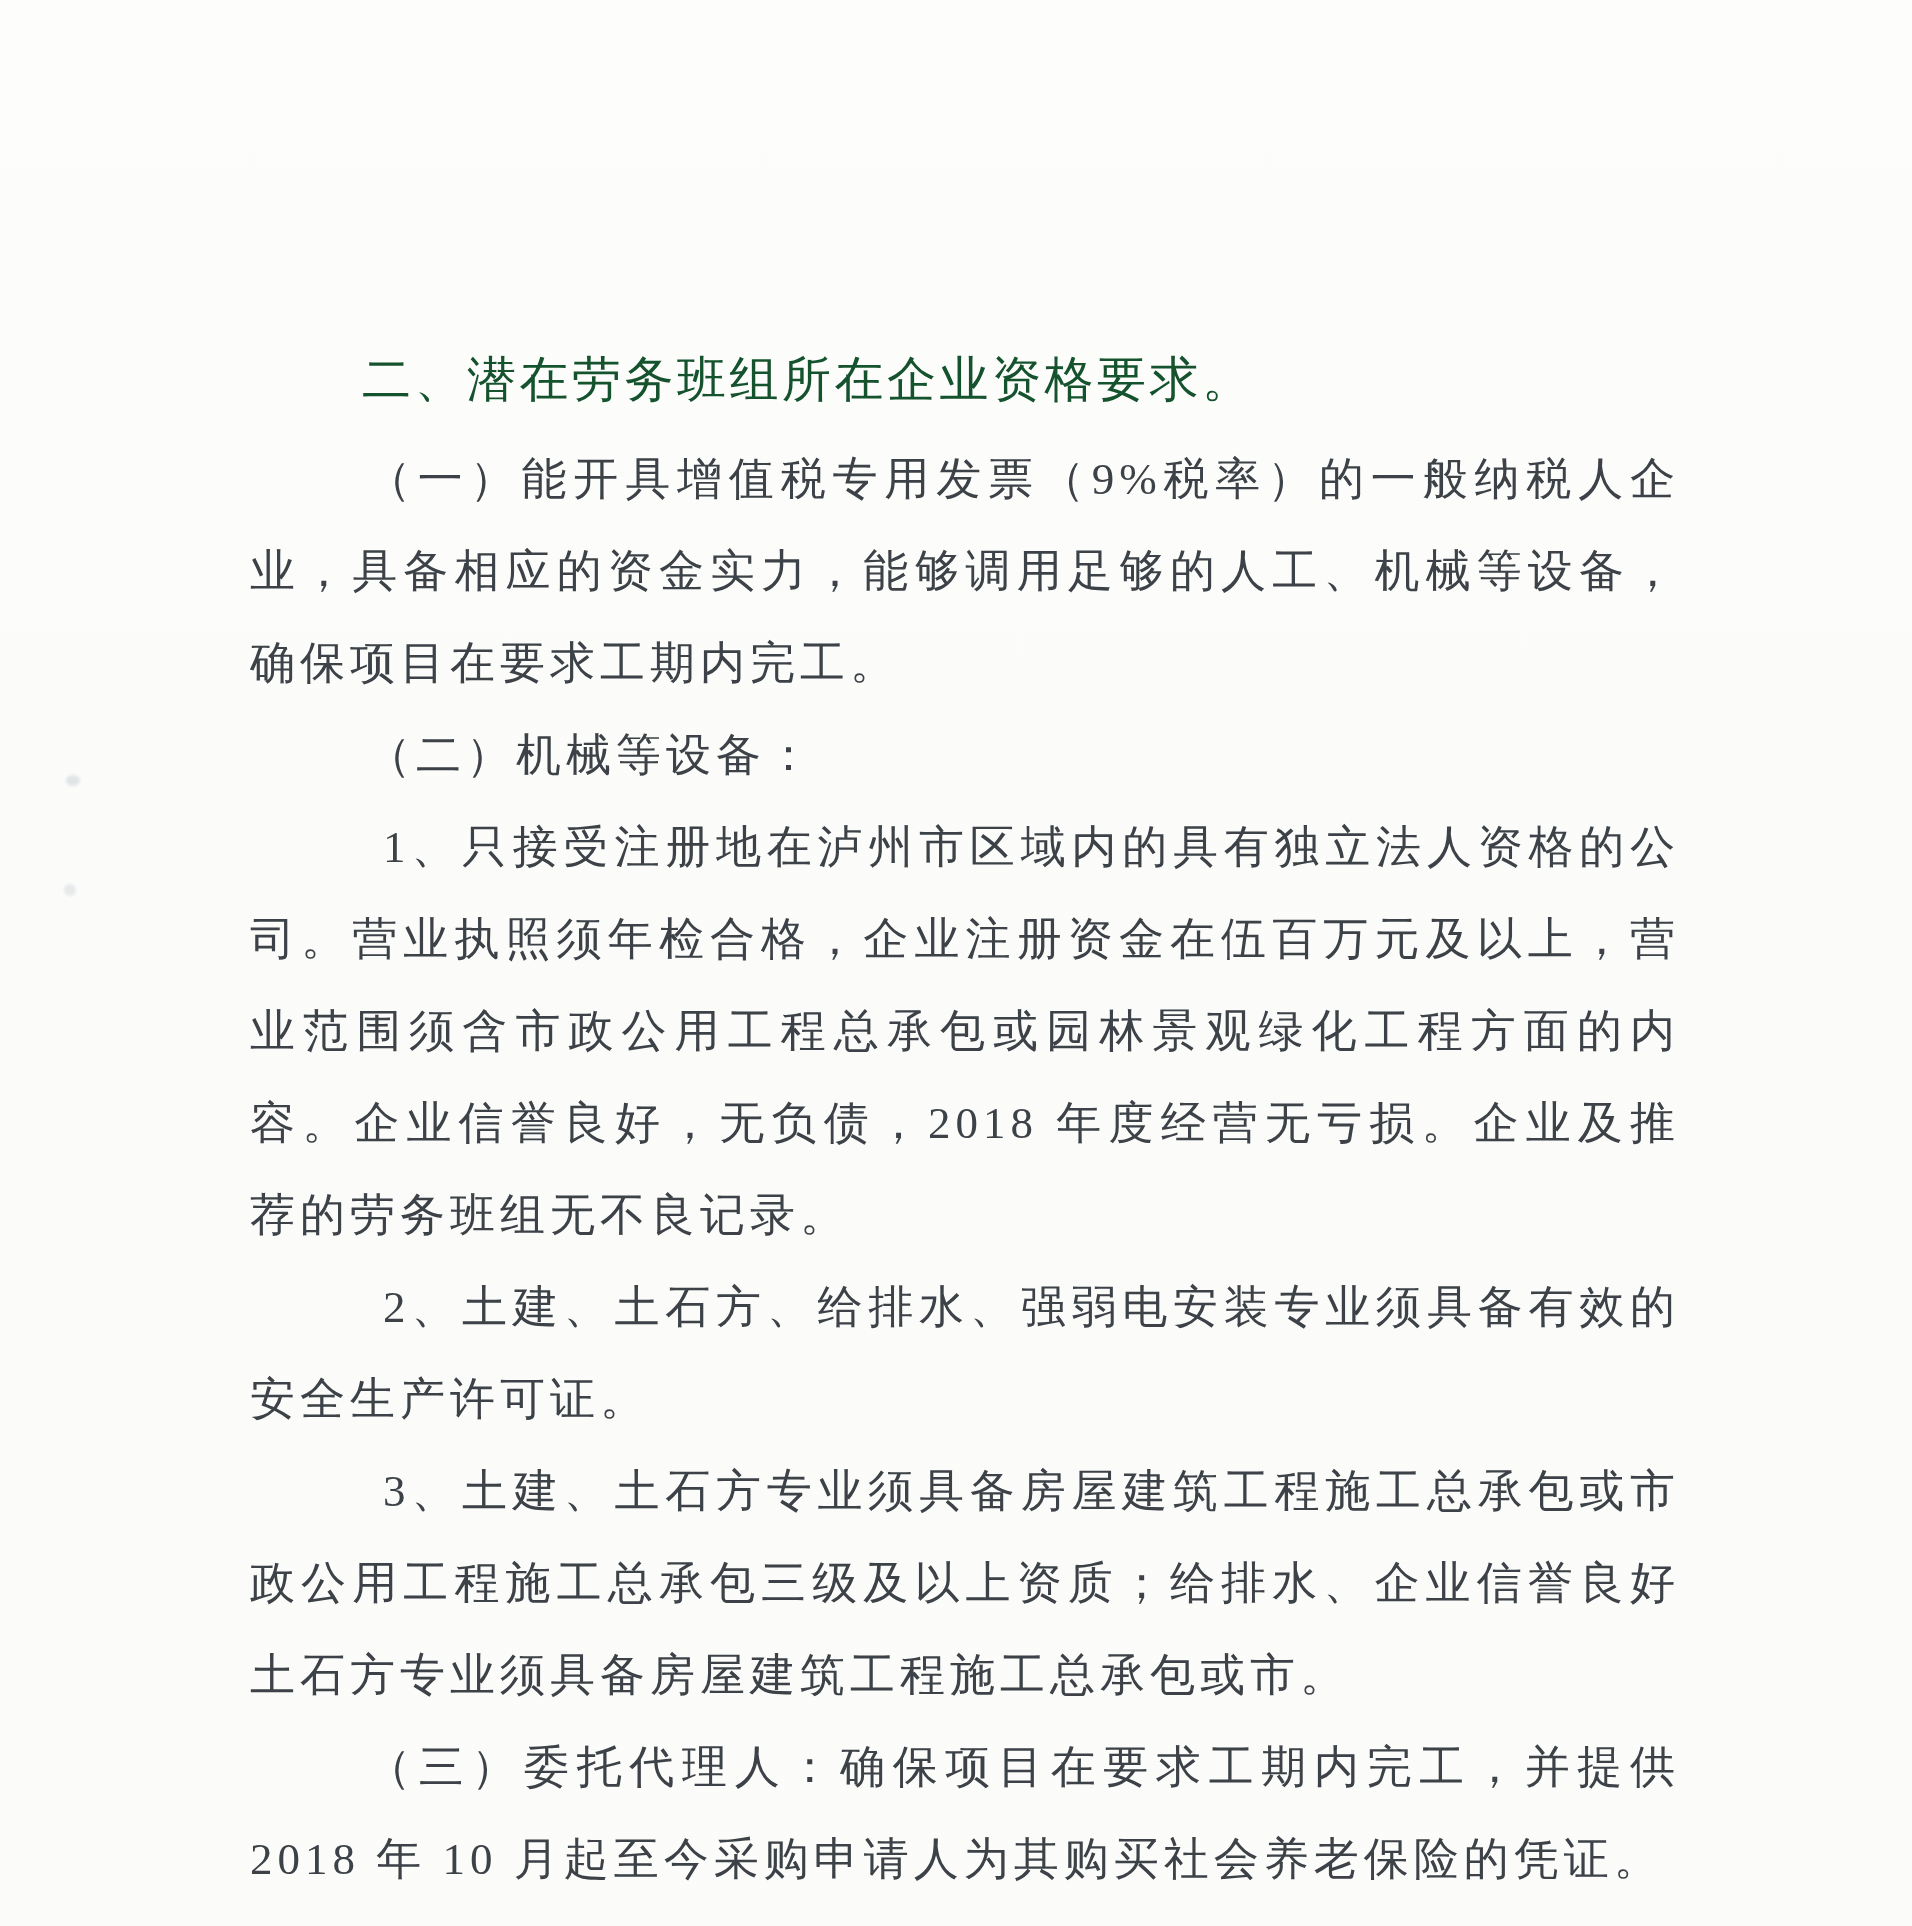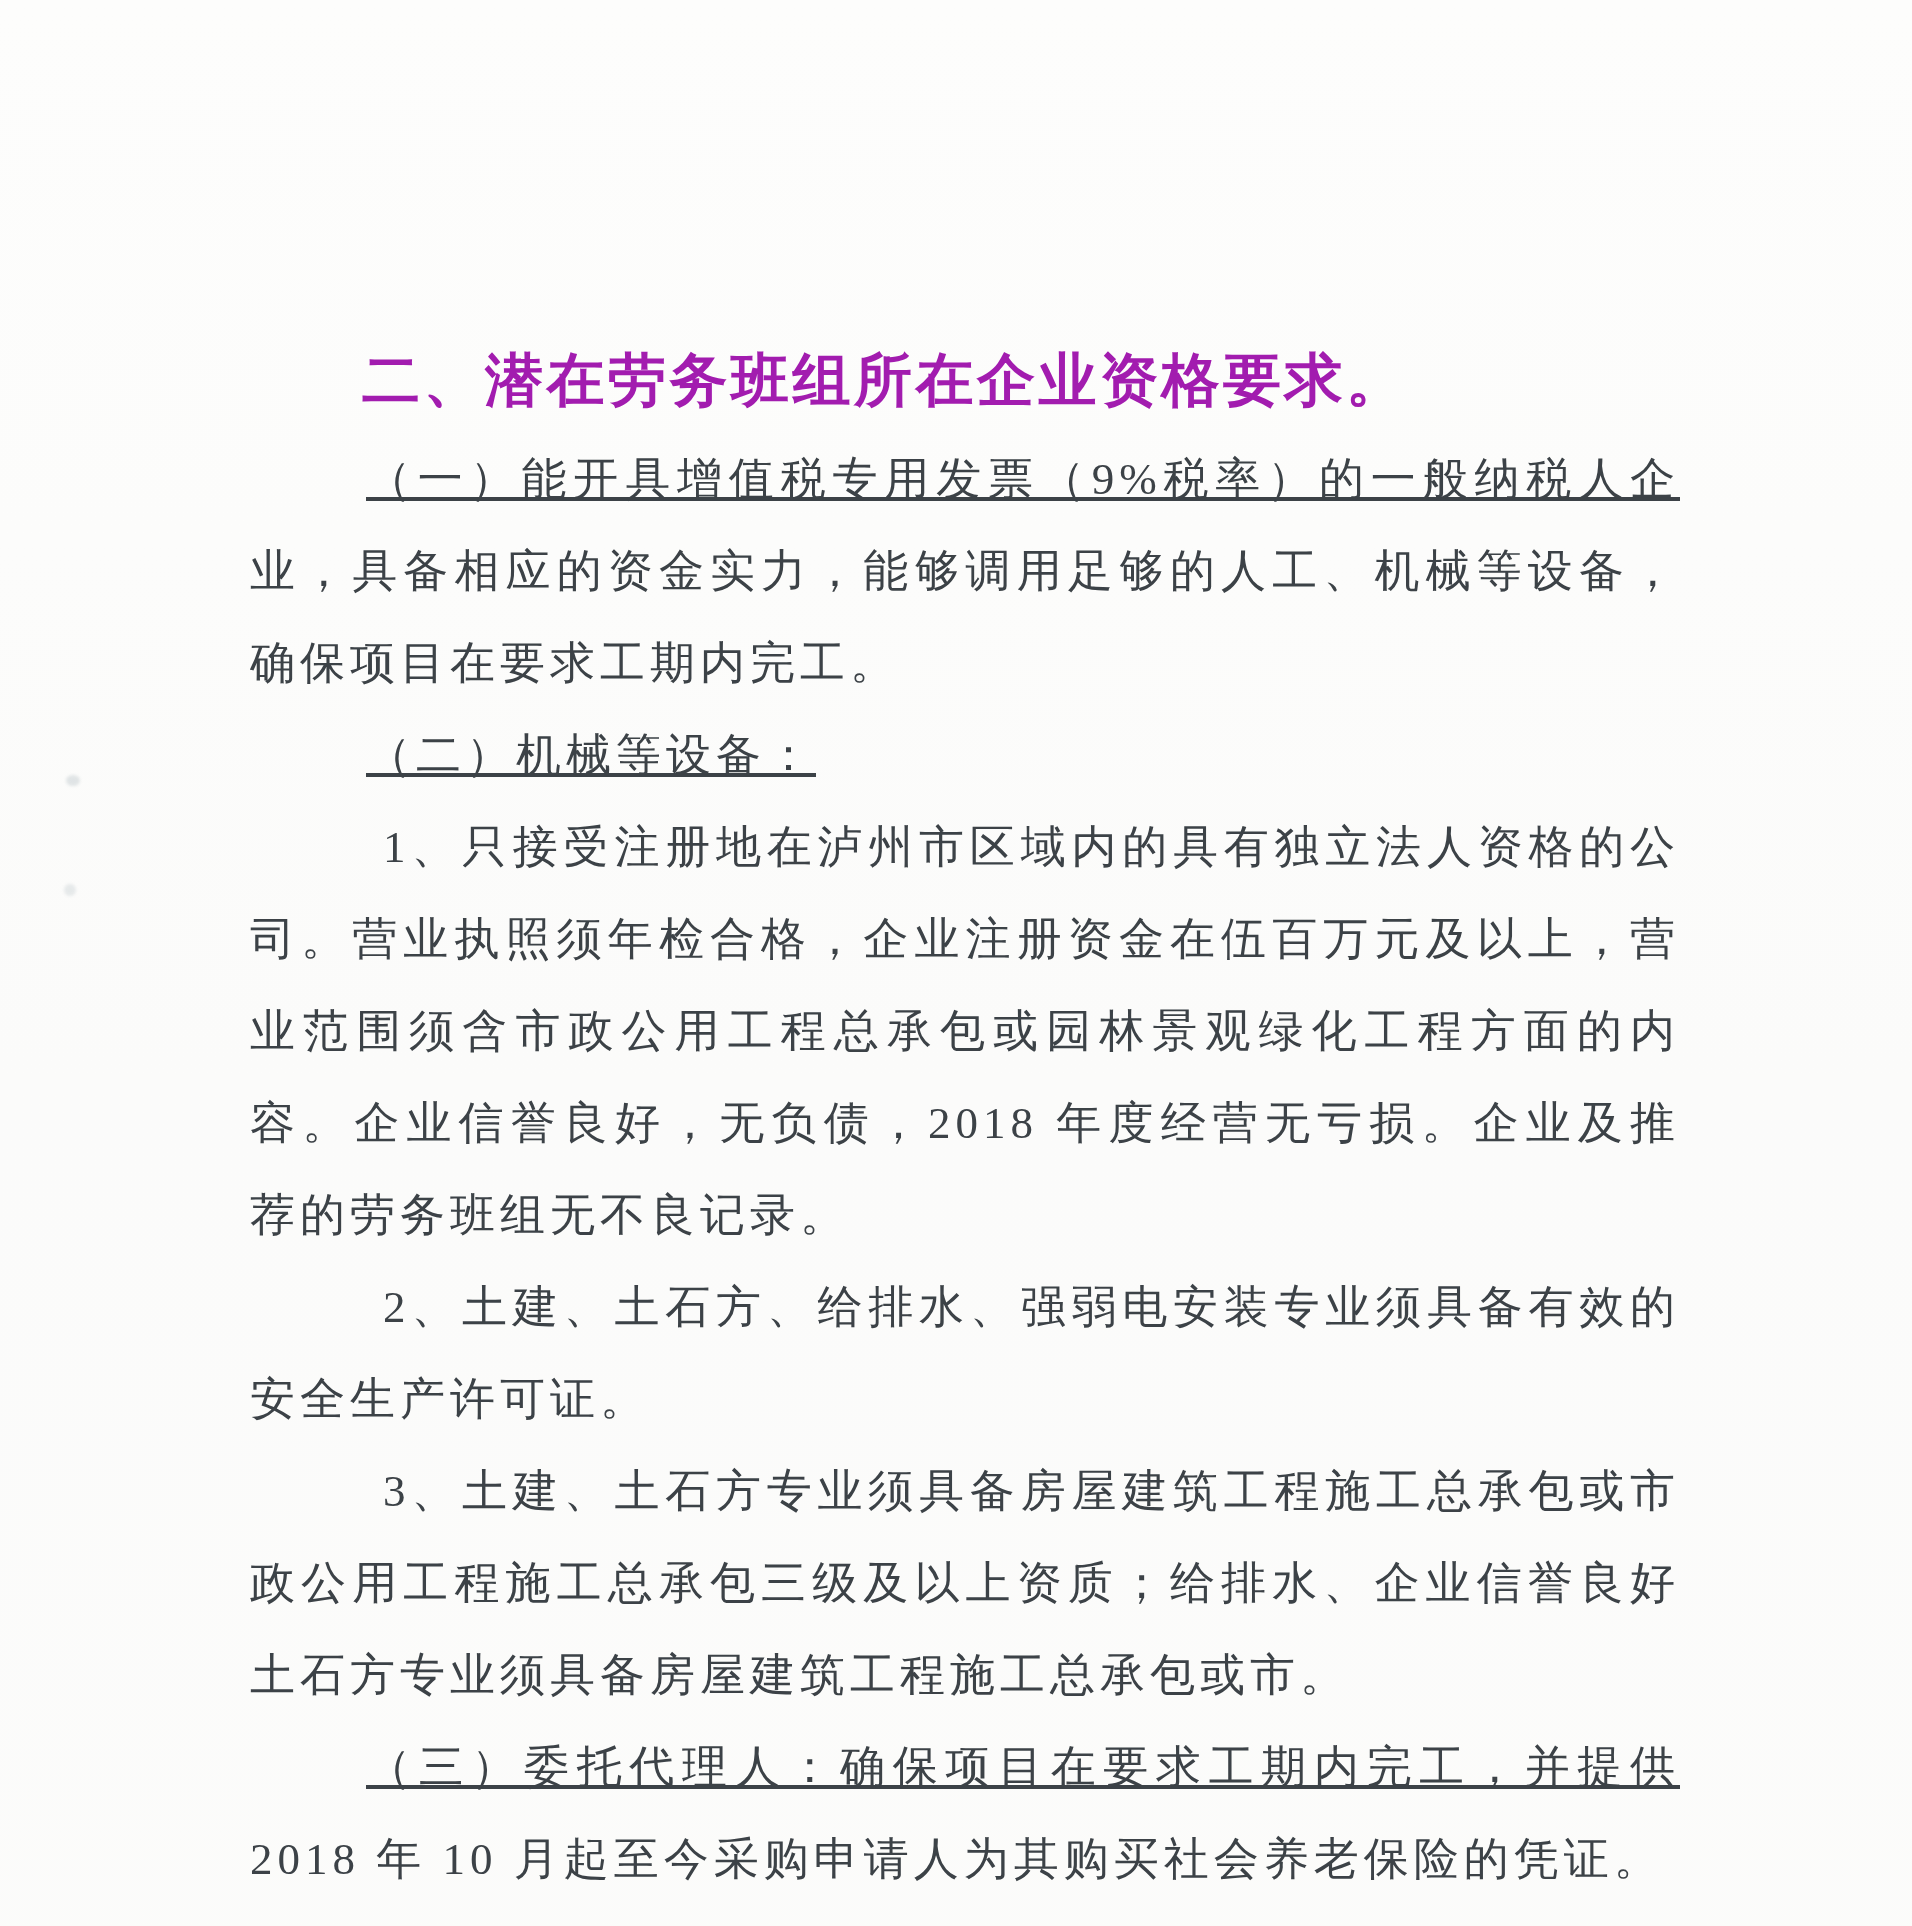--- a/index.html
+++ b/index.html
@@ -19,40 +19,40 @@
   }
   .text-block {
     position: absolute;
     left: 250px;
     top: 331px;
     width: 1430px;
     color: #3c4247;
   }
   .heading {
     font-family: "Liberation Sans", "DejaVu Sans", sans-serif;
-    font-weight: 700;
-    color: #a21caf;
-    font-size: 58px;
+    font-weight: 400;
+    color: #14532d;
+    font-size: 49px;
     line-height: 97px;
     letter-spacing: 3.5px;
     text-indent: 112px;
     margin-bottom: 5.4px;
     white-space: nowrap;
   }
   .line {
     font-size: 45px;
     line-height: 92px;
     letter-spacing: 5px;
     text-align: left;
   }
   .justify {
     text-align: justify;
     text-align-last: justify;
   }
-  .indent { text-indent: 116px; text-decoration: underline; }
+  .indent { text-indent: 116px; }
   .indent-num { text-indent: 133px; font-family: Liberation Serif, serif; }
   .smudge {
     position: absolute;
     background: #93a3ab;
     border-radius: 50%;
     opacity: 0.26;
     filter: blur(1.5px);
   }
   #smudge-1 { left: 66px; top: 775px; width: 14px; height: 10.8px; }
   #smudge-2 { left: 64px; top: 884px; width: 11.6px; height: 12.3px; opacity: 0.2; }

